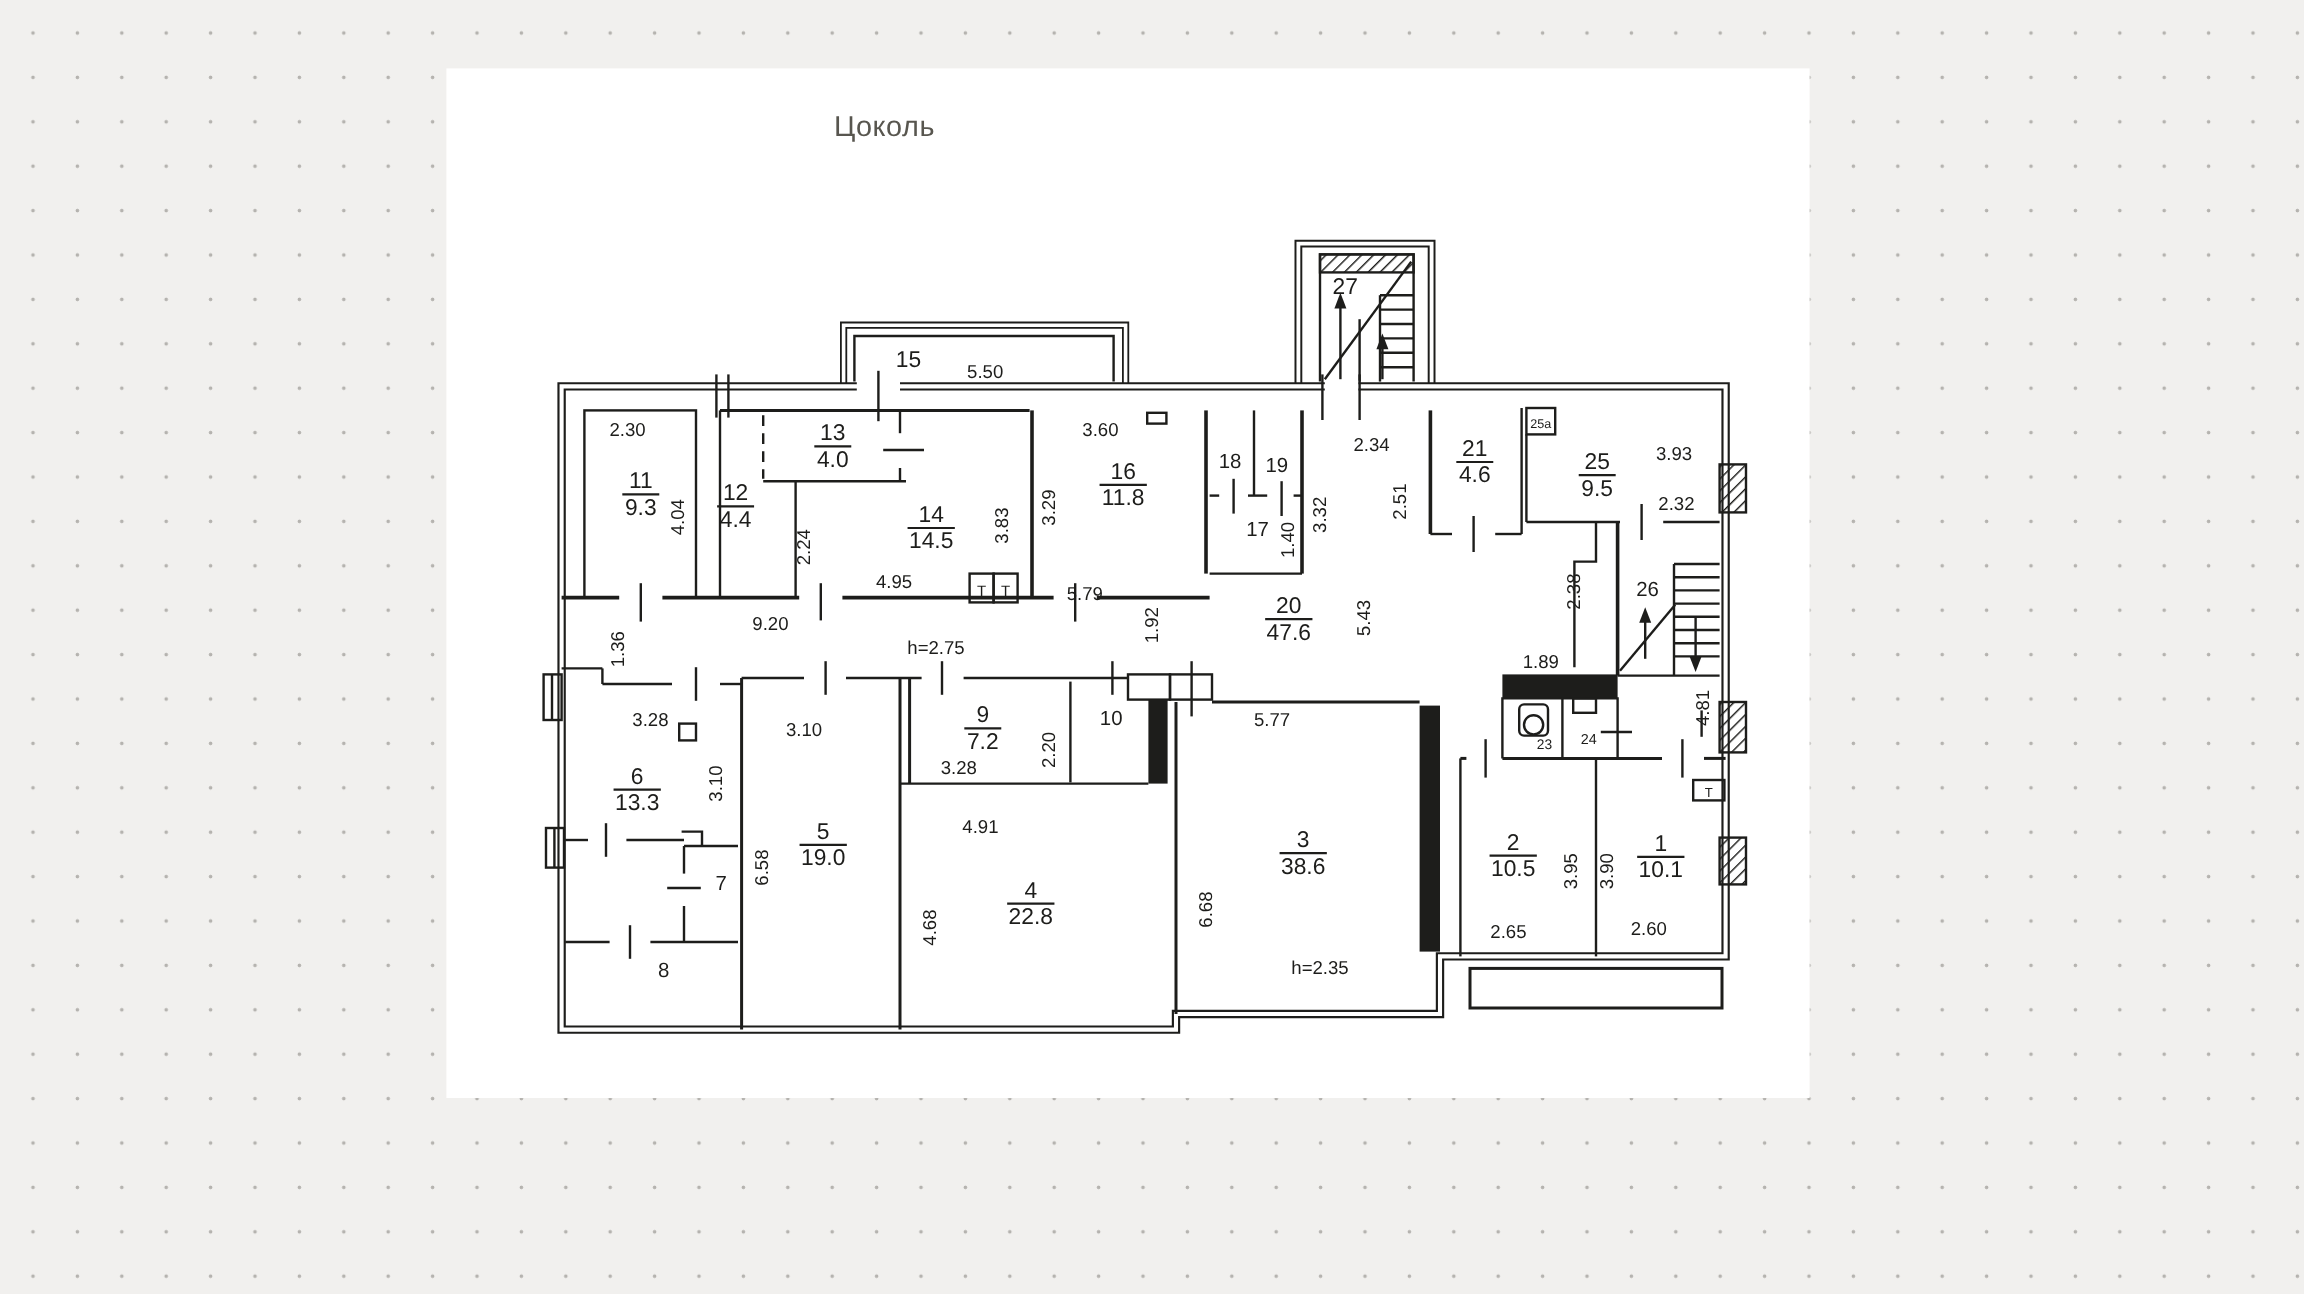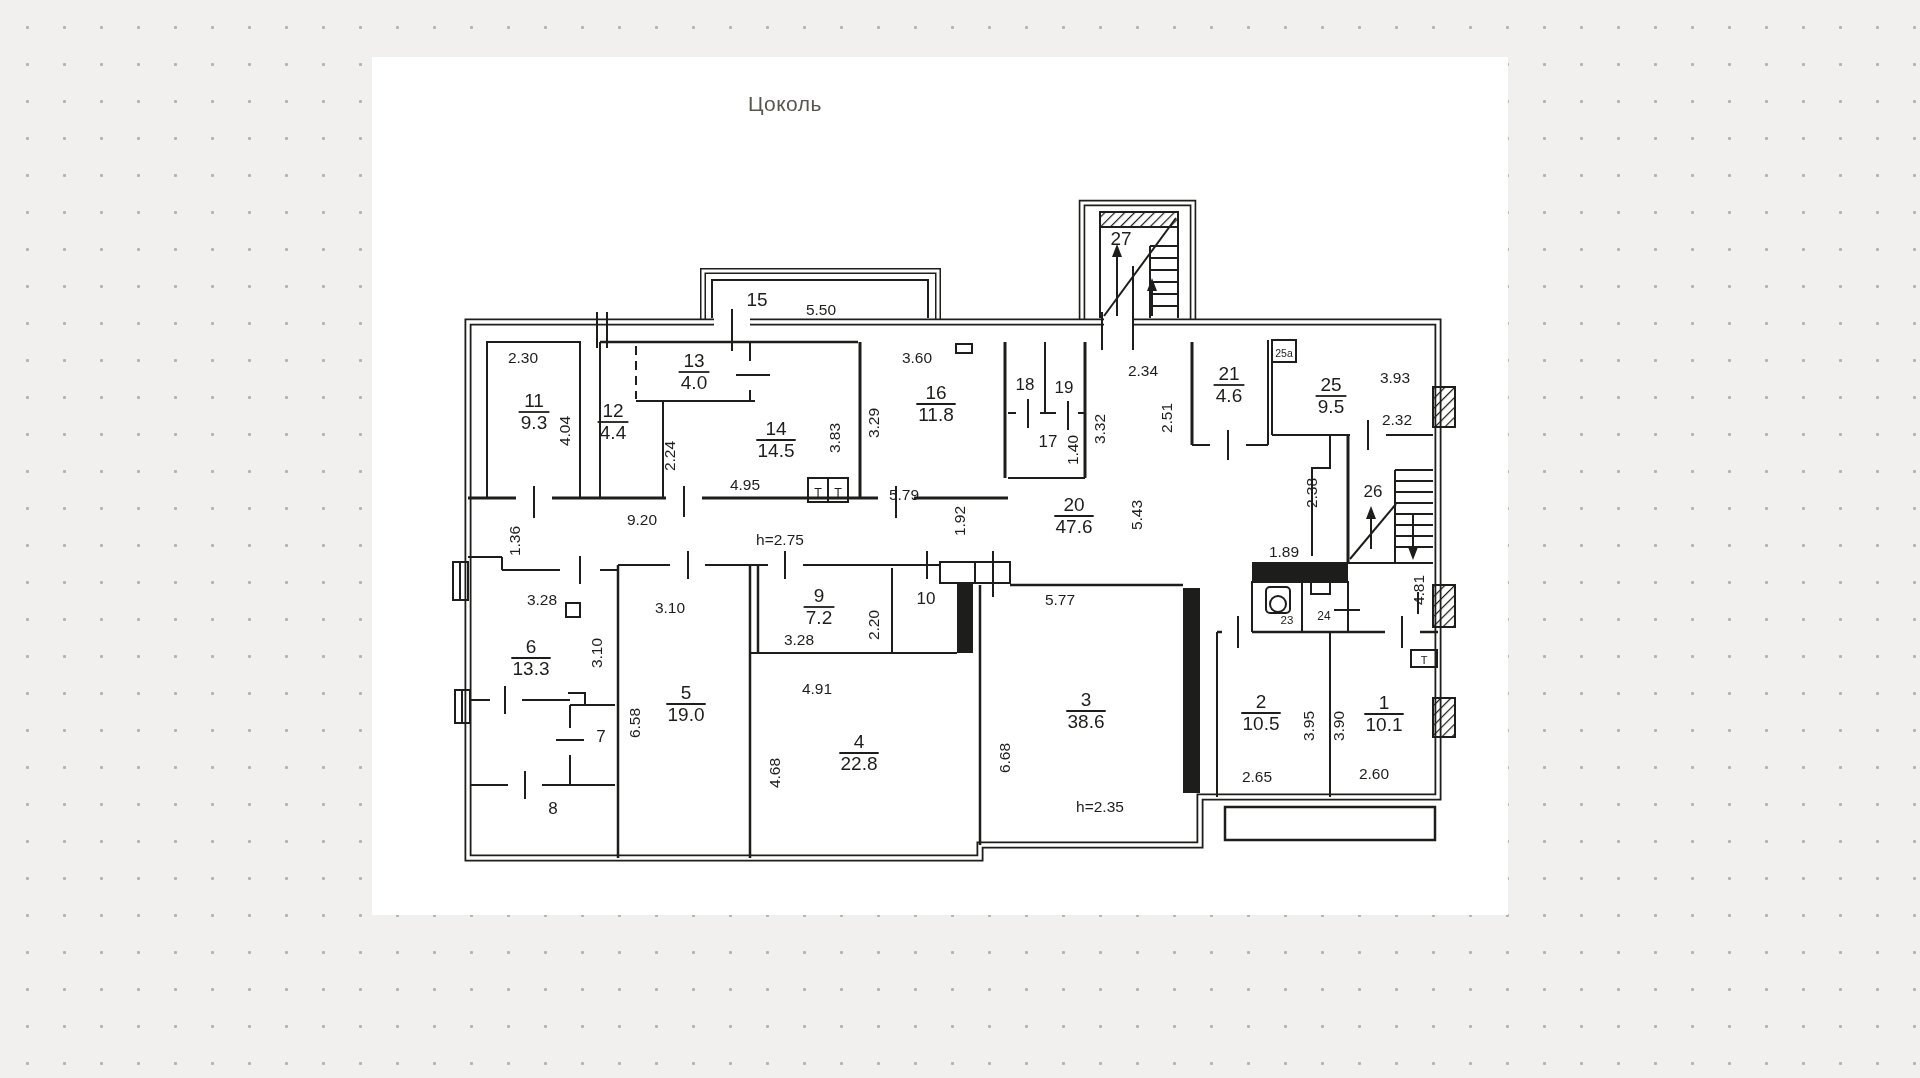--- a/index.html
+++ b/index.html
@@ -1,22 +1,22 @@
 <!DOCTYPE html>
 <html><head>
 <meta charset="utf-8">
 <style>
   html,body{margin:0;padding:0;width:1920px;height:1078px;overflow:hidden;
     font-family:"Liberation Sans",sans-serif;}
   body{background-color:#f1f0ee;
     background-image:radial-gradient(#b5b3af 1.3px, rgba(0,0,0,0) 1.8px);
     background-size:37px 37px;background-position:9px 9px;position:relative;}
   #paper{position:absolute;left:372px;top:57px;width:1136px;height:858px;background:#ffffff;}
-  #plan-title{position:absolute;left:695px;top:92px;width:180px;text-align:center;
-    font-size:21px;color:#58564f;letter-spacing:.5px;}
+  #plan-title{position:absolute;left:695px;top:92px;width:180px;
+    font-size:24px;color:#58564f;letter-spacing:.5px;}
   svg{position:absolute;left:0;top:0;}
   .w2{stroke:#1d1d1b;stroke-width:2;fill:none}
   .w25{stroke:#1d1d1b;stroke-width:2.5;fill:none}
   .w3{stroke:#1d1d1b;stroke-width:3;fill:none}
   .blk{fill:#1d1d1b;stroke:none}
   .wht{fill:#ffffff;stroke:none}
   .dash{stroke:#1d1d1b;stroke-width:2;fill:none;stroke-dasharray:9,6}
   text{fill:#1d1d1b;}
 </style>
 </head>

